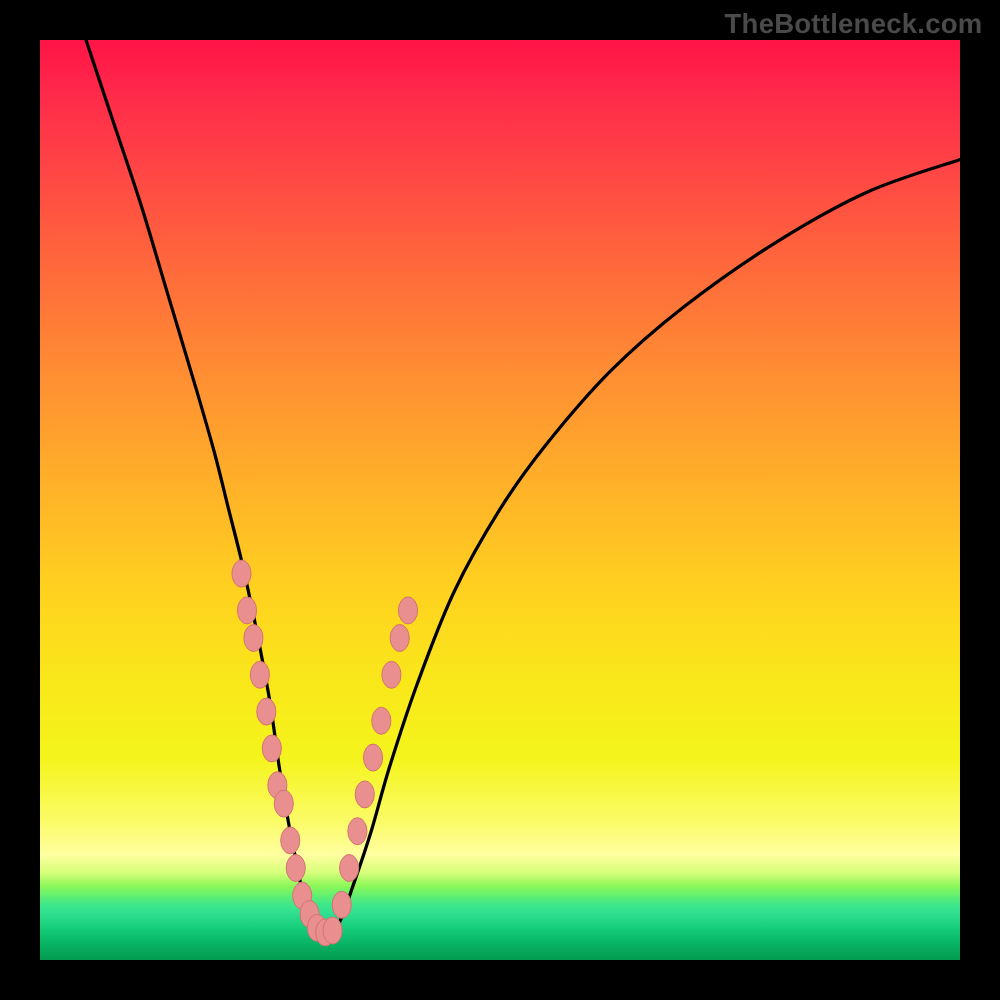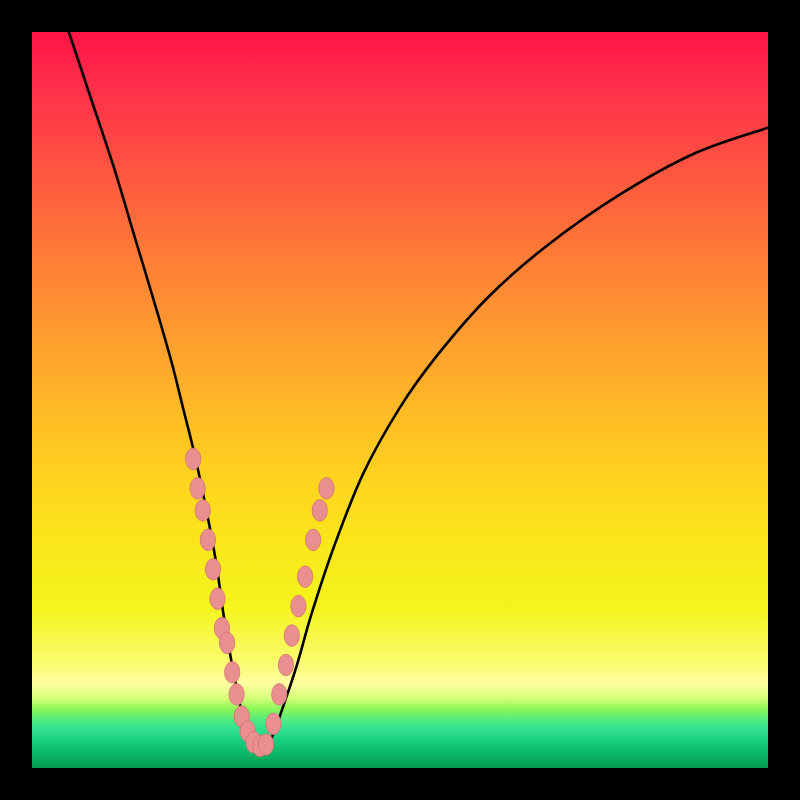--- a/index.html
+++ b/index.html
@@ -63,20 +63,21 @@
     width: 736px;
     height: 736px;
     pointer-events: none;
   }
 </style>
 </head>
 <body>
 
 <div class="frame">
 
+  <div class="watermark">TheBottleneck.com</div>
 
   <div class="plot-area">
     <svg class="curve-layer" viewBox="0 0 736 736" preserveAspectRatio="none">
       <path id="curve-path" fill="none" stroke-width="2.6" stroke-linejoin="round" stroke-linecap="round" d="M 36.800000000000004 0 C 40.480000000000004 11.040000000000001, 51.52 44.16000000000001, 58.88 66.24000000000001 C 66.24 88.32000000000001, 73.6 109.17333333333335, 80.96 132.48000000000002 C 88.32 155.7866666666667, 95.68 181.5466666666667, 103.04 206.08000000000004 C 110.4 230.61333333333337, 118.98666666666668 258.8266666666667, 125.12 279.68 C 131.25333333333333 300.5333333333333, 135.54666666666668 315.25333333333333, 139.84 331.2 C 144.13333333333333 347.14666666666665, 147.2 360.64, 150.88 375.36 C 154.56 390.08000000000004, 158.23999999999998 403.5733333333333, 161.92 419.52 C 165.6 435.46666666666664, 169.27999999999997 452.64000000000004, 172.95999999999998 471.04 C 176.64 489.44, 180.93333333333334 511.52, 184 529.92 C 187.06666666666666 548.3199999999999, 188.90666666666667 565.4933333333333, 191.36 581.44 C 193.81333333333336 597.3866666666668, 196.2666666666667 612.1066666666667, 198.72000000000003 625.6 C 201.17333333333335 639.0933333333334, 203.6266666666667 650.1333333333333, 206.08 662.4 C 208.53333333333333 674.6666666666666, 210.98666666666668 690, 213.44 699.2 C 215.89333333333332 708.4000000000001, 218.34666666666664 714.5333333333333, 220.79999999999998 717.6 C 223.25333333333333 720.6666666666667, 225.09333333333333 719.44, 228.16 717.6 C 231.22666666666666 715.76, 235.52 713.3066666666666, 239.20000000000002 706.56 C 242.88000000000002 699.8133333333333, 245.9466666666667 689.3866666666667, 250.24 677.12 C 254.53333333333333 664.8533333333334, 260.0533333333333 648.9066666666668, 264.96 632.96 C 269.8666666666667 617.0133333333333, 273.5466666666667 601.0666666666667, 279.68 581.44 C 285.81333333333333 561.8133333333334, 293.17333333333335 538.5066666666668, 301.76 515.2 C 310.34666666666664 491.8933333333334, 320.15999999999997 464.90666666666664, 331.2 441.59999999999997 C 342.24 418.2933333333333, 355.73333333333335 394.9866666666667, 368 375.36 C 380.26666666666665 355.73333333333335, 390.08000000000004 342.24, 404.8 323.84 C 419.52 305.43999999999994, 437.92 283.35999999999996, 456.32 264.96 C 474.71999999999997 246.56, 493.1199999999999 230.6133333333334, 515.1999999999999 213.44000000000005 C 537.28 196.2666666666667, 564.2666666666668 177.2533333333333, 588.8000000000001 161.91999999999996 C 613.3333333333334 146.58666666666662, 637.8666666666667 132.48000000000005, 662.4 121.44000000000005 C 686.9333333333333 110.40000000000005, 723.7333333333333 99.9733333333333, 736 95.67999999999995" stroke="#000000"></path>
       <g id="marker-group">
           <ellipse cx="161.18399999999997" cy="426.88" rx="7.6499999999999995" ry="10.799999999999999" fill="#e98f8f" stroke="#d47272" stroke-width="0.8"></ellipse>
           <ellipse cx="165.6" cy="456.32" rx="7.6499999999999995" ry="10.799999999999999" fill="#e98f8f" stroke="#d47272" stroke-width="0.8"></ellipse>
           <ellipse cx="170.75199999999998" cy="478.40000000000003" rx="7.6499999999999995" ry="10.799999999999999" fill="#e98f8f" stroke="#d47272" stroke-width="0.8"></ellipse>
           <ellipse cx="175.904" cy="507.84000000000003" rx="7.6499999999999995" ry="10.799999999999999" fill="#e98f8f" stroke="#d47272" stroke-width="0.8"></ellipse>
           <ellipse cx="181.056" cy="537.28" rx="7.6499999999999995" ry="10.799999999999999" fill="#e98f8f" stroke="#d47272" stroke-width="0.8"></ellipse>

